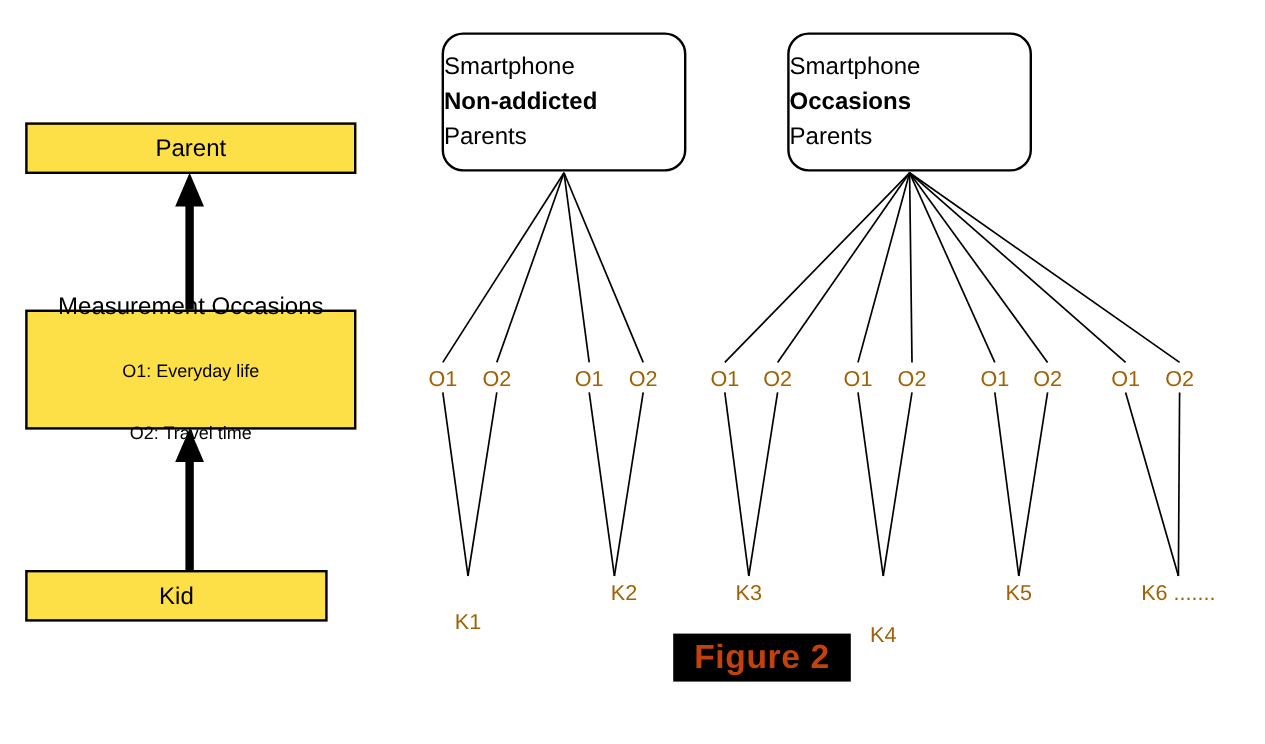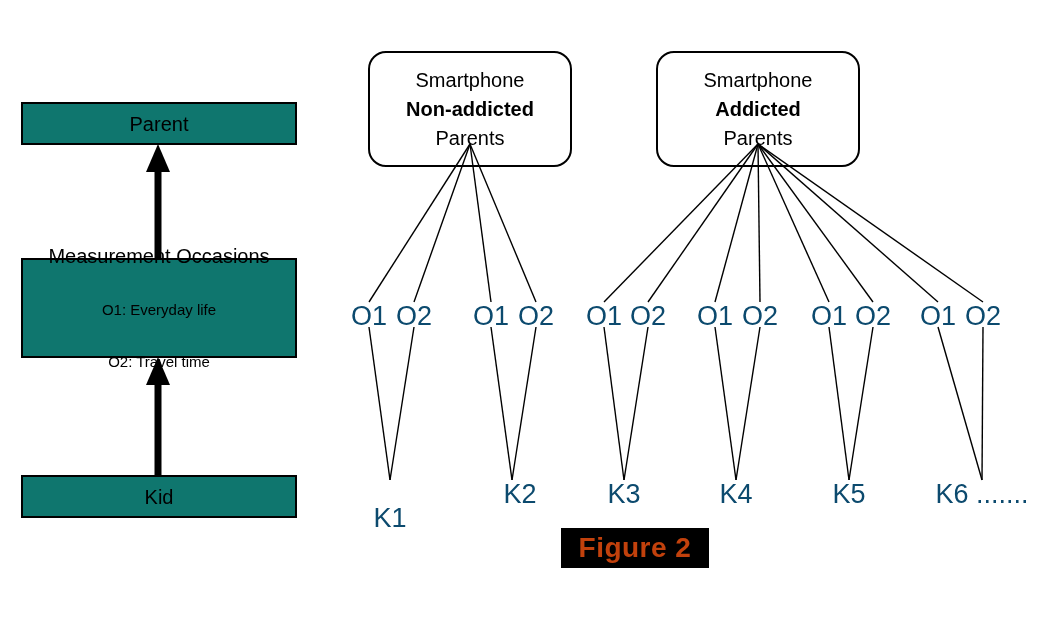--- a/index.html
+++ b/index.html
@@ -17,63 +17,62 @@
     width: 1054px;
     height: 620px;
     background: #ffffff;
     overflow: hidden;
   }
   
   .legend-box {
     position: absolute;
     box-sizing: border-box;
     border: 2px solid #000000;
-    background: #0f766e;
+    background: #fde047;
     display: flex;
     flex-direction: column;
     align-items: center;
     justify-content: center;
     text-align: center;
   }
   .legend-title {
     font-size: 20px;
     line-height: 24px;
     color: #000000;
     white-space: nowrap;
   }
   .legend-sub {
     font-size: 15px;
     line-height: 20px;
     color: #000000;
     white-space: nowrap;
   }
   #box-parent   { left: 21px;  top: 102px; width: 276px; height: 43px; }
   #box-measure  { left: 21px;  top: 258px; width: 276px; height: 100px; gap: 32px; }
-  #box-kid      { left: 21px;  top: 475px; width: 276px; height: 43px; }
+  #box-kid      { left: 21px;  top: 475px; width: 252px; height: 43px; }
 
   .thick-arrow {
     position: absolute;
     width: 30px;
   }
   #arrow-measure-parent { left: 143px; top: 144px; height: 116px; }
   #arrow-kid-measure    { left: 143px; top: 357px; height: 120px; }
 
   
   .group-box {
     position: absolute;
     box-sizing: border-box;
     border: 2px solid #000000;
     border-radius: 18px;
     background: #ffffff;
     display: flex;
     flex-direction: column;
-    align-items: center;
+    align-items: flex-start;
     justify-content: center;
     text-align: center;
-    margin-top: 24px;
   }
   #group-nonaddicted { left: 368px; top: 27px;  width: 204px; height: 116px; }
   #group-addicted    { left: 656px; top: 27px;  width: 204px; height: 116px; }
   .group-line {
     font-size: 20px;
     line-height: 29px;
     color: #000000;
     white-space: nowrap;
   }
   .group-line.bold { font-weight: bold; }
@@ -84,23 +83,23 @@
     left: 0;
     top: 0;
     width: 1054px;
     height: 620px;
     pointer-events: none;
   }
 
   
   .node-label {
     position: absolute;
-    font-size: 27px;
+    font-size: 18px;
     line-height: 22px;
-    color: #0c4a6e;
+    color: #a16207;
     white-space: nowrap;
     text-align: center;
     transform: translateX(-50%);
   }
   .o-label { top: 305px; }
   .k-label { top: 483px; }
 
   
   #figure-caption {
     position: absolute;
@@ -148,21 +147,21 @@
   </div>
 
   <div class="group-box" id="group-nonaddicted">
     <div class="group-line">Smartphone</div>
     <div class="group-line bold">Non-addicted</div>
     <div class="group-line">Parents</div>
   </div>
 
   <div class="group-box" id="group-addicted">
     <div class="group-line">Smartphone</div>
-    <div class="group-line bold">Addicted</div>
+    <div class="group-line bold">Occasions</div>
     <div class="group-line">Parents</div>
   </div>
 
   <svg id="connectors" viewBox="0 0 1054 620">
       <line x1="470" y1="144" x2="369" y2="302" stroke="#000000" stroke-width="1.4"></line>
       <line x1="369" y1="327" x2="390" y2="480" stroke="#000000" stroke-width="1.4"></line>
       <line x1="470" y1="144" x2="414" y2="302" stroke="#000000" stroke-width="1.4"></line>
       <line x1="414" y1="327" x2="390" y2="480" stroke="#000000" stroke-width="1.4"></line>
       <line x1="470" y1="144" x2="491" y2="302" stroke="#000000" stroke-width="1.4"></line>
       <line x1="491" y1="327" x2="512" y2="480" stroke="#000000" stroke-width="1.4"></line>
@@ -195,20 +194,20 @@
       <div class="node-label o-label" style="left: 648px;">O2</div>
       <div class="node-label o-label" style="left: 715px;">O1</div>
       <div class="node-label o-label" style="left: 760px;">O2</div>
       <div class="node-label o-label" style="left: 829px;">O1</div>
       <div class="node-label o-label" style="left: 873px;">O2</div>
       <div class="node-label o-label" style="left: 938px;">O1</div>
       <div class="node-label o-label" style="left: 983px;">O2</div>
       <div class="node-label k-label" style="left: 390px; margin-top: 24px;">K1</div>
       <div class="node-label k-label" style="left: 520px;">K2</div>
       <div class="node-label k-label" style="left: 624px;">K3</div>
-      <div class="node-label k-label" style="left: 736px;">K4</div>
+      <div class="node-label k-label" style="left: 736px; margin-top: 35px;">K4</div>
       <div class="node-label k-label" style="left: 849px;">K5</div>
       <div class="node-label k-label" style="left: 982px;">K6 .......</div>
     </div>
 
   <div id="figure-caption">Figure 2</div>
 
 </div>
 
 </body></html>

